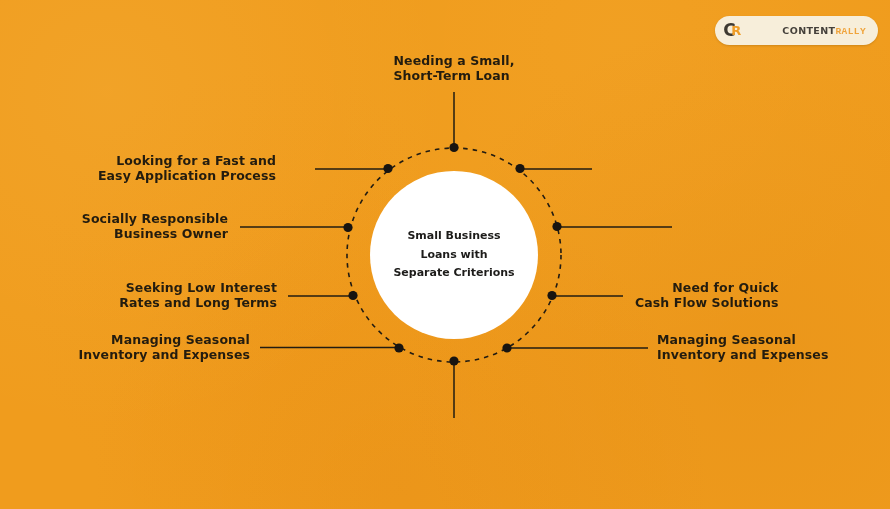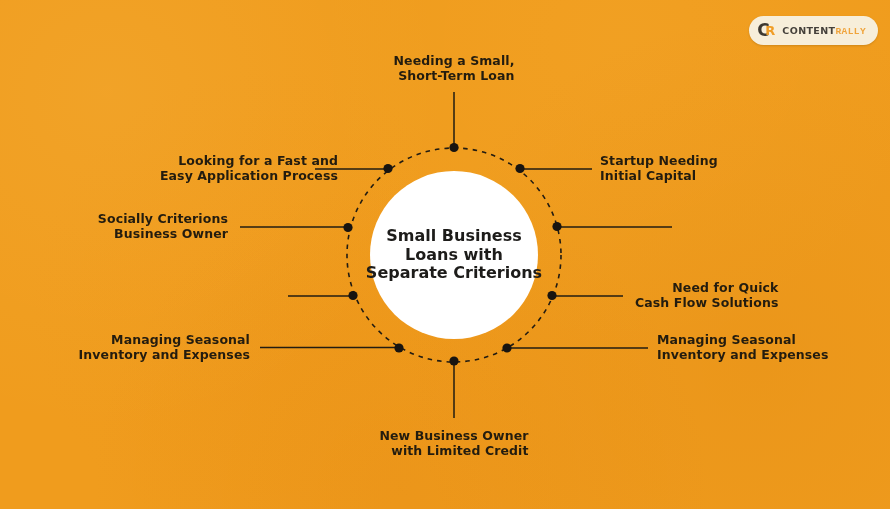--- a/index.html
+++ b/index.html
@@ -30,42 +30,42 @@
     position: absolute;
     font-weight: bold;
     font-size: 12.5px;
     line-height: 14.5px;
     color: #231C0F;
     white-space: pre-line;
     letter-spacing: 0.1px;
   }
   .align-right  { text-align: right; }
   .align-left   { text-align: left; }
-  .align-center { text-align: right; }
+  .align-center { text-align: left; }
 
   
   .lbl-top          { left: 454px; top: 54px;    transform: translateX(-50%); }
-  .lbl-top-left     { right: 552px; top: 154px; }
+  .lbl-top-left     { right: 614px; top: 154px; }
   .lbl-left         { right: 662px; top: 212px; }
   .lbl-left-lower   { right: 613px; top: 281px; }
   .lbl-bottom-left  { right: 640px; top: 333px; }
   .lbl-top-right    { left: 600px; top: 154px; }
   .lbl-right        { left: 680px; top: 212px; }
   .lbl-right-lower  { left: 635px; top: 281px; text-align: right; }
   .lbl-bottom-right { left: 657px; top: 333px; }
   .lbl-bottom       { left: 454px; top: 429px;   transform: translateX(-50%); }
 
   .hub-title {
     position: absolute;
     left: 454px; top: 255px;
     transform: translate(-50%, -50%);
     width: 180px;
     text-align: center;
     font-weight: bold;
-    font-size: 16px;
+    font-size: 11px;
     line-height: 18.5px;
     color: #1D1C1A;
     white-space: pre-line;
   }
 
   .logo-pill {
     position: absolute;
     right: 12px; top: 16px;
     height: 29px;
     padding: 0 12px 0 8px;
@@ -89,21 +89,21 @@
     position: absolute; left: 8px; top: 2px;
     font-weight: bold; font-size: 13px; line-height: 16px;
     color: #F09D26;
   }
   .logo-text {
     font-weight: bold;
     font-size: 9.5px;
     letter-spacing: 0.4px;
     white-space: nowrap;
   }
-  .logo-text .dark   { color: #45403A; }
+  .logo-text .dark   { color: #45403A; margin-left: 34px; }
   .logo-text .accent { color: #F0A43C; font-family: Liberation Mono, monospace; }
 </style>
 </head>
 <body>
 
 <div class="canvas">
 
   <svg class="diagram" viewBox="0 0 890 509" xmlns="http://www.w3.org/2000/svg">
 
     <g stroke="#221C12" stroke-width="1.5">
@@ -138,32 +138,30 @@
   </svg>
 
   <div class="hub-title">Small Business
 Loans with
 Separate Criterions</div>
 
   <div class="spoke-label align-center lbl-top">Needing a Small,
 Short-Term Loan</div>
   <div class="spoke-label align-right  lbl-top-left">Looking for a Fast and
 Easy Application Process</div>
-  <div class="spoke-label align-right  lbl-left">Socially Criterions
+  <div class="spoke-label align-right  lbl-left">Socially Responsible
 Business Owner</div>
+  <div class="spoke-label align-right  lbl-left-lower">Seeking Low Interest
+Rates and Long Terms</div>
   <div class="spoke-label align-right  lbl-bottom-left">Managing Seasonal
 Inventory and Expenses</div>
-  <div class="spoke-label align-left   lbl-top-right">Startup Needing
-Initial Capital</div>
   <div class="spoke-label align-left   lbl-right-lower">Need for Quick
 Cash Flow Solutions</div>
   <div class="spoke-label align-left   lbl-bottom-right">Managing Seasonal
 Inventory and Expenses</div>
-  <div class="spoke-label align-center lbl-bottom">New Business Owner
-with Limited Credit</div>
 
   <div class="logo-pill">
     <span class="logo-mark">
       <span class="c">C</span>
       <span class="r">R</span>
     </span>
     <span class="logo-text"><span class="dark">CONTENT</span><span class="accent">RALLY</span></span>
   </div>
 
 </div>

